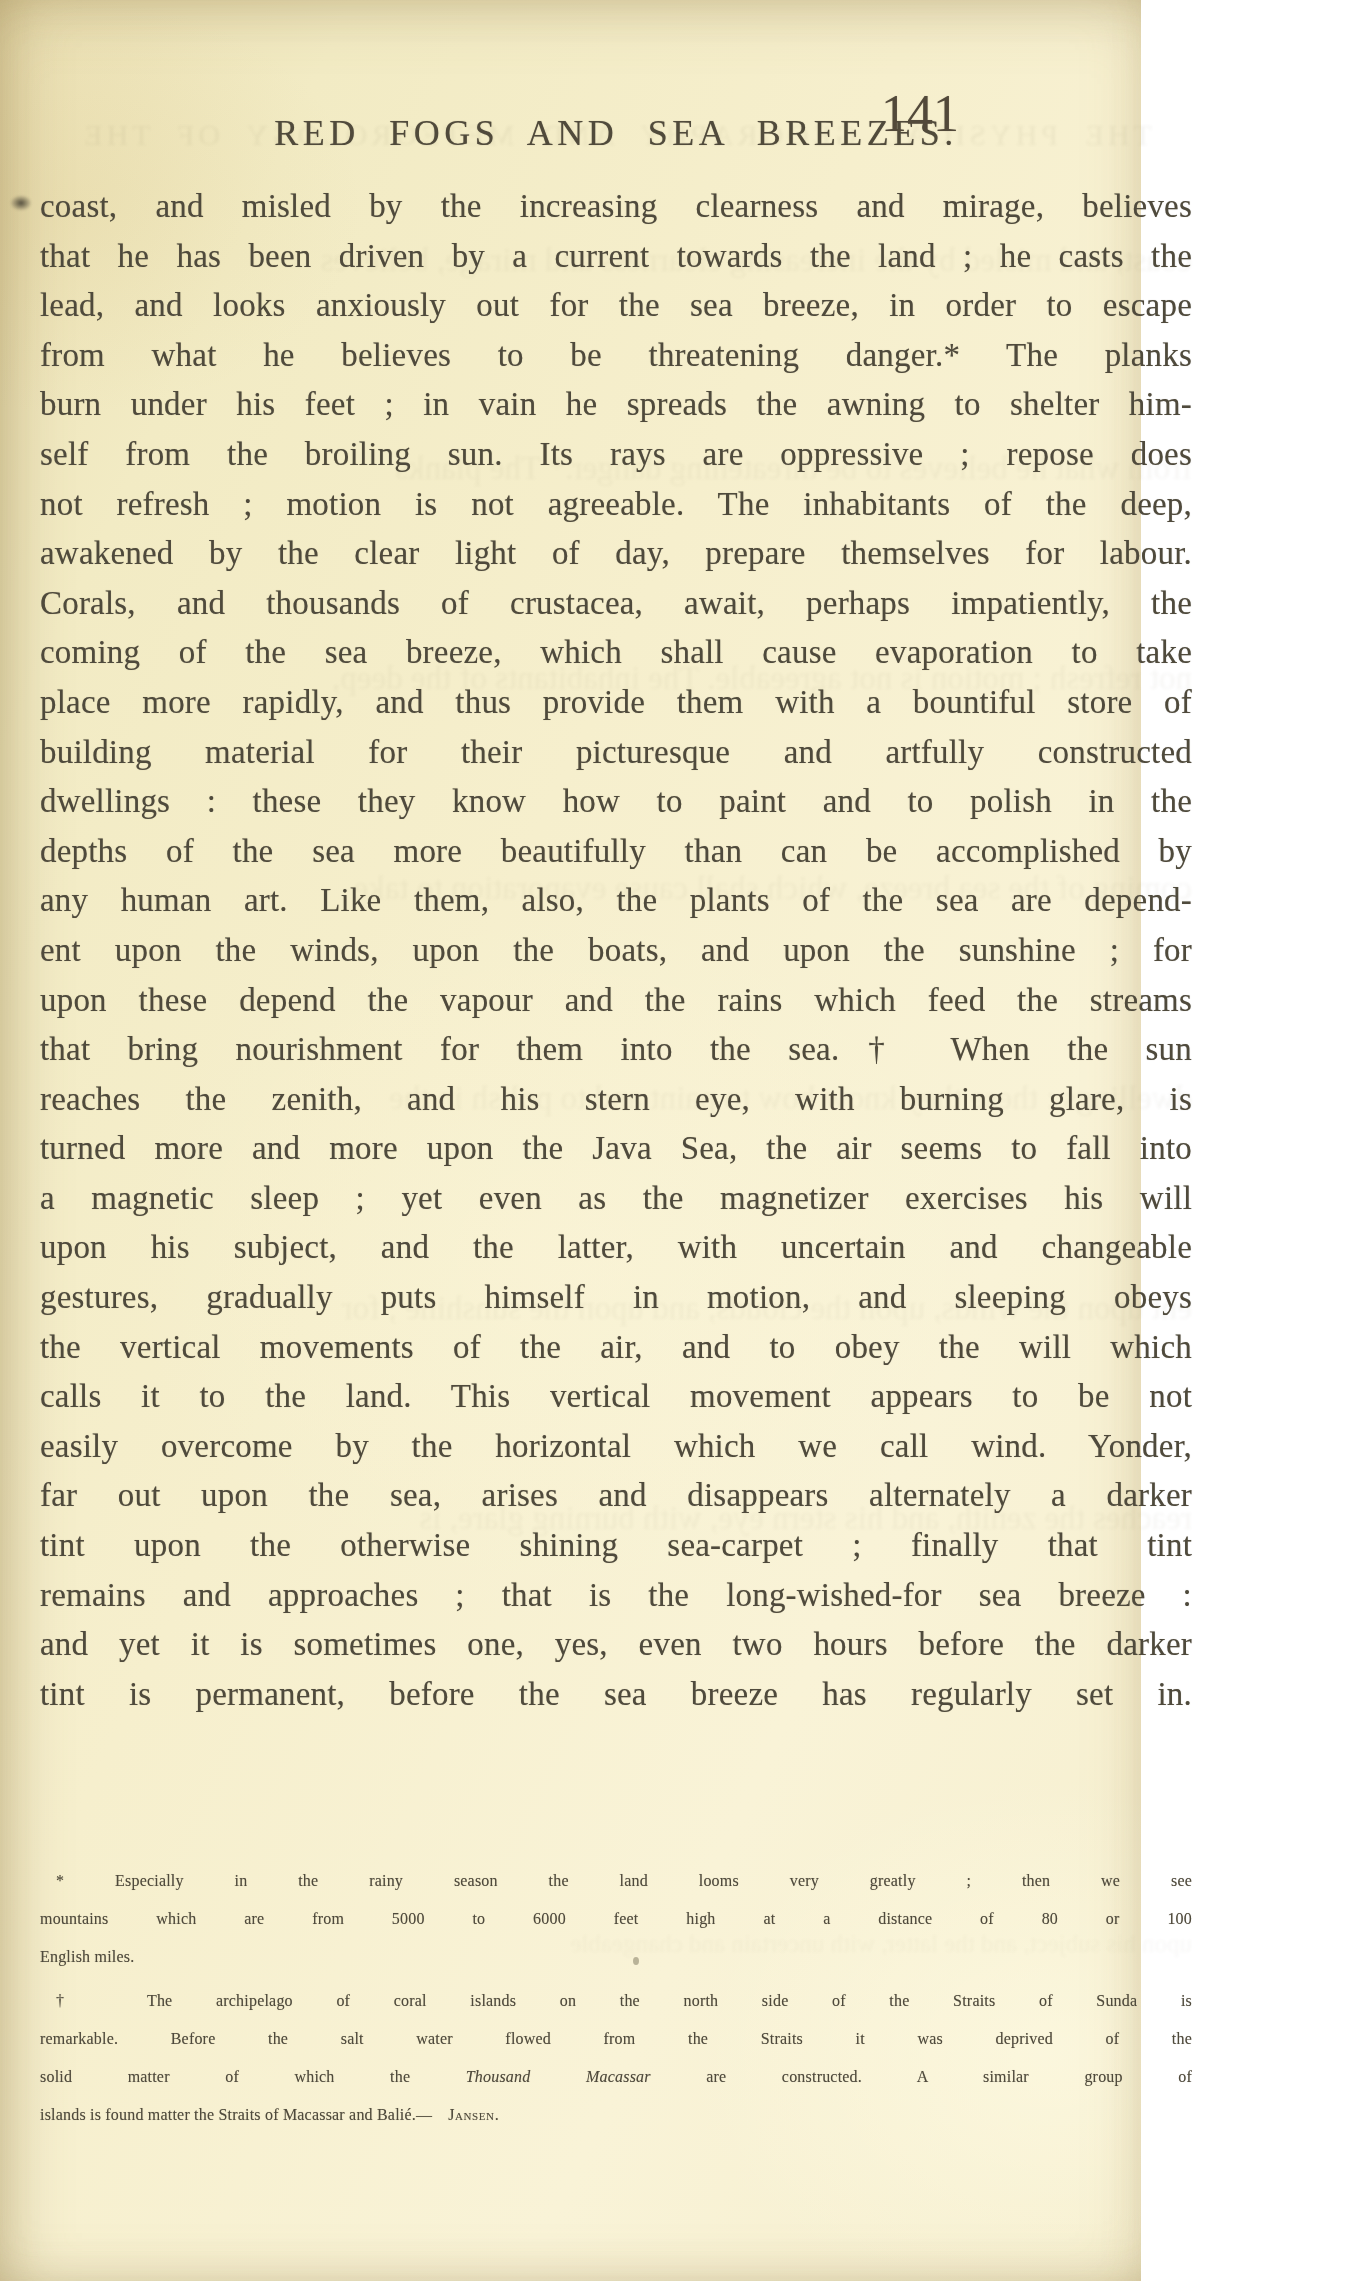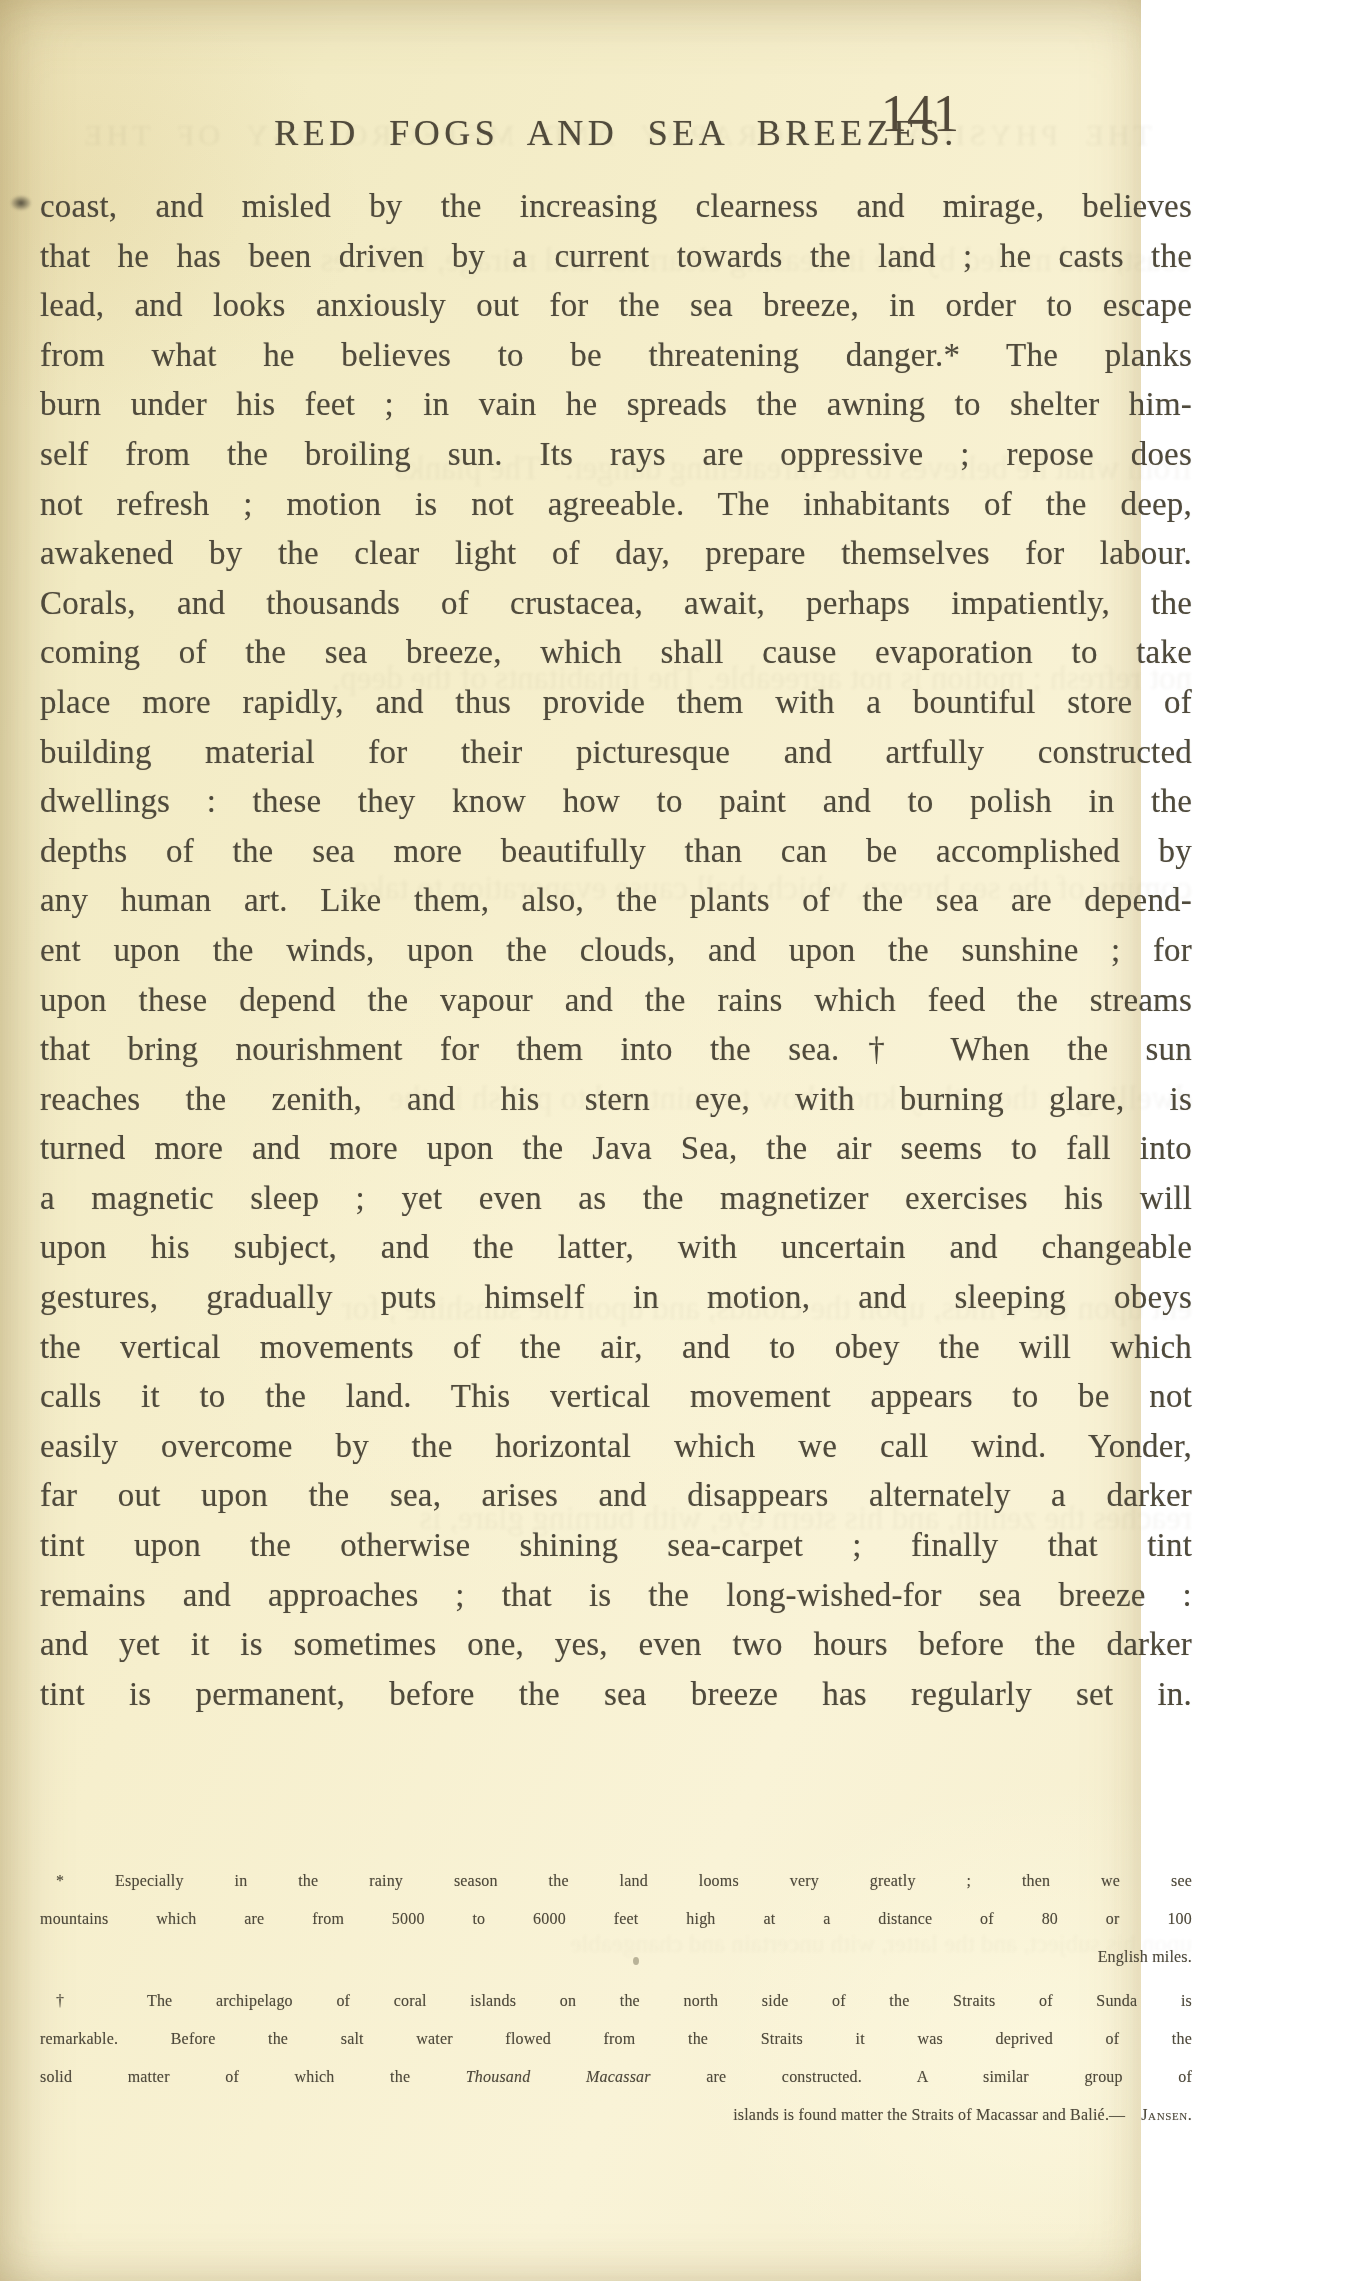--- a/index.html
+++ b/index.html
@@ -107,21 +107,21 @@
   
   .footnotes {
     position: absolute;
     left: 40px; top: 1862px;
     width: 1152px;
     font-size: 16px;
     line-height: 38px;
     letter-spacing: .2px;
     text-shadow: 0 0 .7px rgba(79,74,60,.4);
   }
-  .fn-line { height: 38px; text-align: right; }
+  .fn-line { height: 38px; }
   .fn-line.just {
     text-align: justify;
     text-align-last: justify;
     -moz-text-align-last: justify;
   }
   .fn-line.indent { text-indent: 16px; }
   .fn-gap { height: 6px; }
   .it { font-style: italic; }
   .sc { font-variant: small-caps; letter-spacing: .6px; margin-left: 16px; }
 </style>
@@ -159,21 +159,21 @@
       <div>self from the broiling sun.  Its rays are oppressive ; repose does</div>
       <div>not refresh ; motion is not agreeable.  The inhabitants of the deep,</div>
       <div>awakened by the clear light of day, prepare themselves for labour.</div>
       <div>Corals, and thousands of crustacea, await, perhaps impatiently, the</div>
       <div>coming of the sea breeze, which shall cause evaporation to take</div>
       <div>place more rapidly, and thus provide them with a bountiful store of</div>
       <div>building material for their picturesque and artfully constructed</div>
       <div>dwellings : these they know how to paint and to polish in the</div>
       <div>depths of the sea more beautifully than can be accomplished by</div>
       <div>any human art.  Like them, also, the plants of the sea are depend-</div>
-      <div>ent upon the winds, upon the clouds, and upon the sunshine ; for</div>
+      <div>ent upon the winds, upon the boats, and upon the sunshine ; for</div>
       <div>upon these depend the vapour and the rains which feed the streams</div>
       <div>that bring nourishment for them into the sea.†  When the sun</div>
       <div>reaches the zenith, and his stern eye, with burning glare, is</div>
       <div>turned more and more upon the Java Sea, the air seems to fall into</div>
       <div>a magnetic sleep ; yet even as the magnetizer exercises his will</div>
       <div>upon his subject, and the latter, with uncertain and changeable</div>
       <div>gestures, gradually puts himself in motion, and sleeping obeys</div>
       <div>the vertical movements of the air, and to obey the will which</div>
       <div>calls it to the land.  This vertical movement appears to be not</div>
       <div>easily overcome by the horizontal which we call wind.  Yonder,</div>

